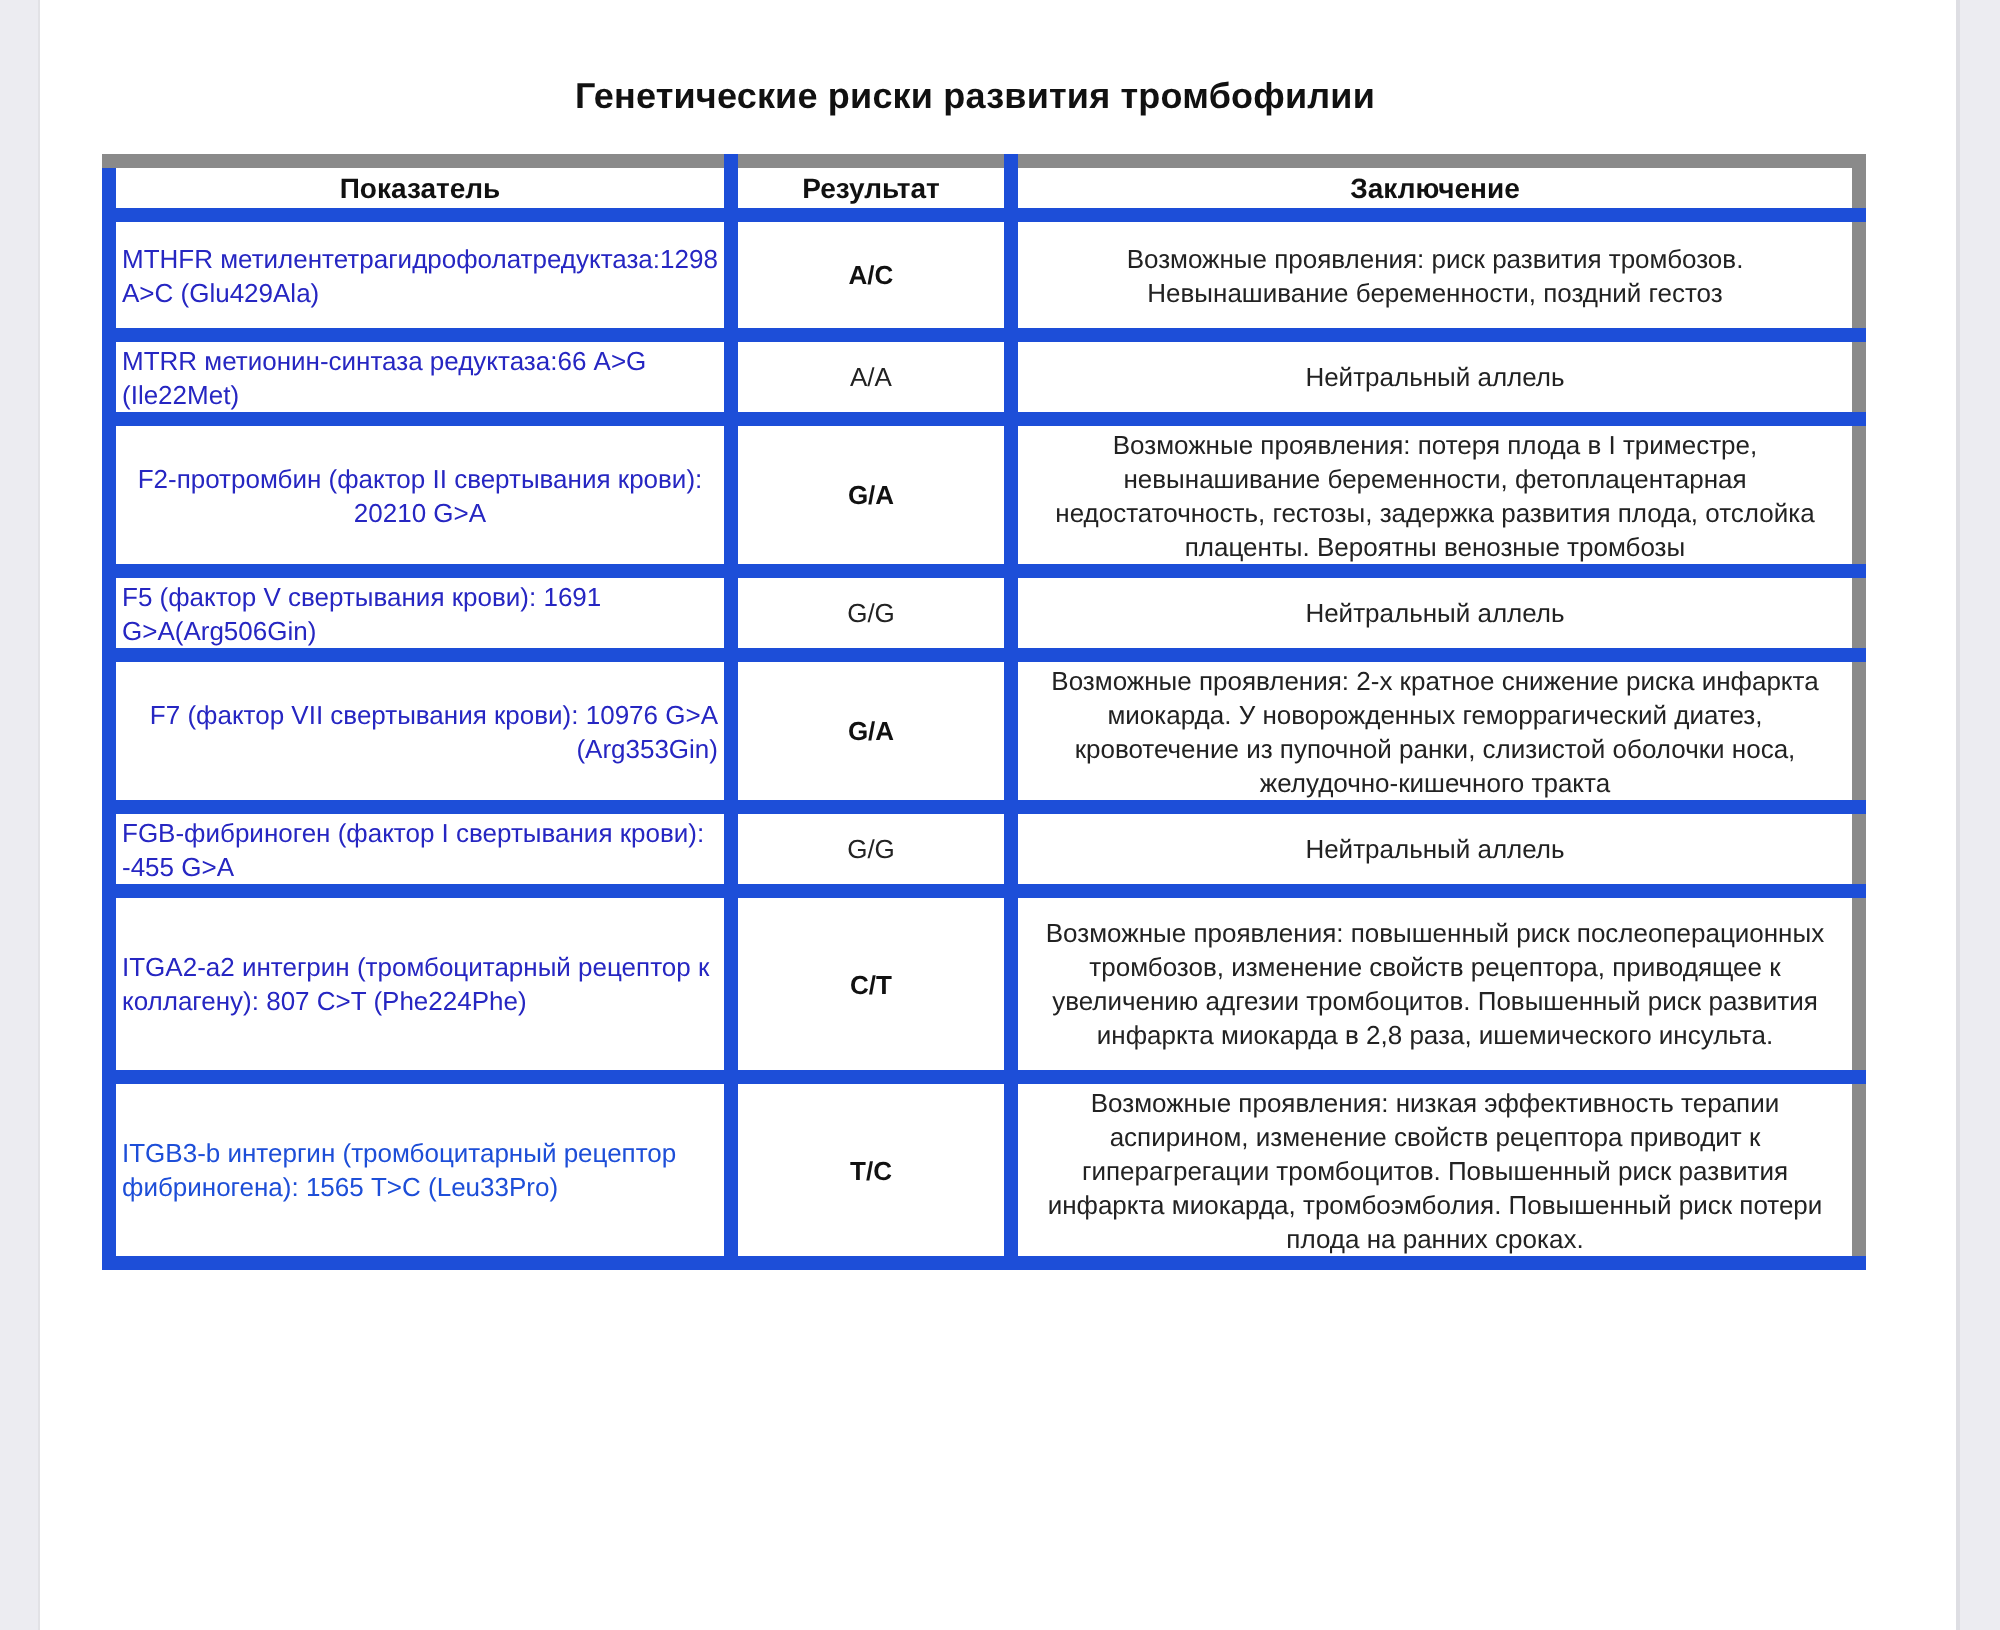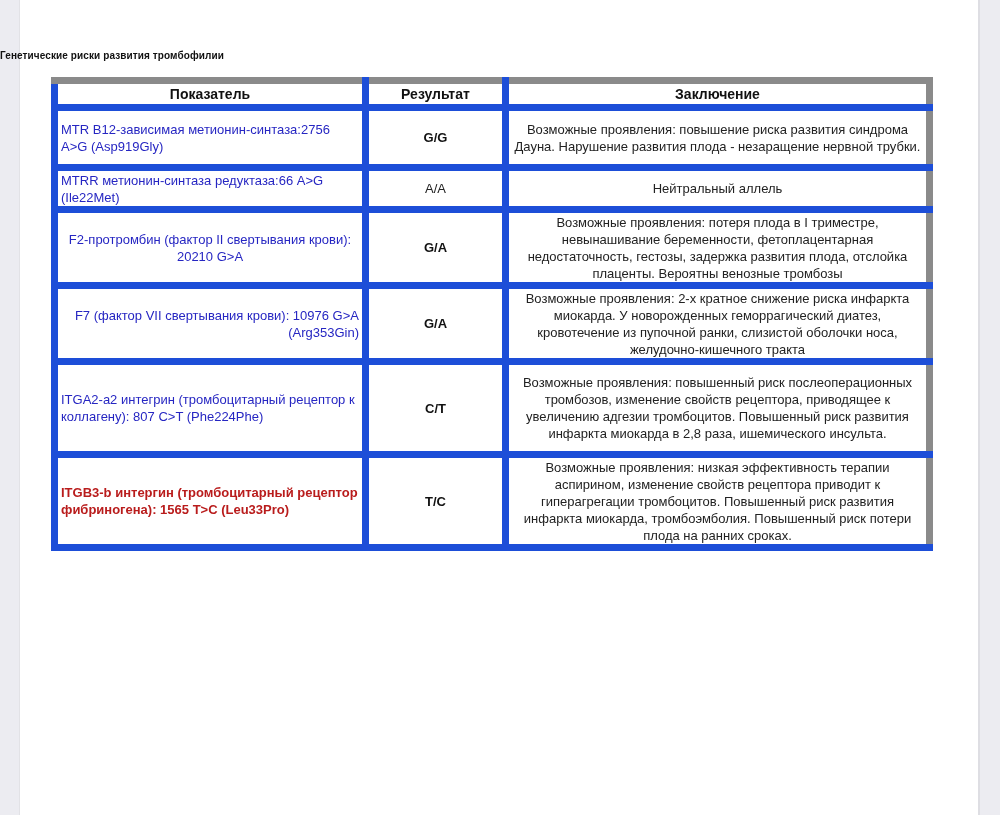--- a/index.html
+++ b/index.html
@@ -13,22 +13,22 @@
       position: absolute; left: 20px; top: 0; width: 958px; height: 815px;
       background: #ffffff;
     }
     .edge-left {
       position: absolute; left: 19px; top: 0; width: 1px; height: 815px; background: #e2e2e6;
     }
     .edge-right {
       position: absolute; left: 978px; top: 0; width: 2px; height: 815px; background: #dedee3;
     }
     .doc-title {
-      position: absolute; left: 0; top: 50px; width: 975px;
-      text-align: left; font-weight: bold; font-size: 10px; color: #111;
+      position: absolute; left: 0; top: 38px; width: 975px;
+      text-align: center; font-weight: bold; font-size: 18px; color: #111;
       letter-spacing: 0.1px;
     }
     table.grid {
       position: absolute; left: 51px; top: 77px;
       width: 875px; border-collapse: collapse; table-layout: fixed;
       color: #222;
     }
     table.grid td, table.grid th {
       border: 7px solid #1d4ed8;
       padding: 0 3px;
@@ -76,44 +76,54 @@
       <col class="c3">
     </colgroup>
   <thead>
     <tr>
       <th>Показатель</th>
       <th>Результат</th>
       <th>Заключение</th>
     </tr>
   </thead>
   <tbody>
-    <tr class="r3">
-      <td class="param" style="color: rgb(38, 38, 194);">MTR B12-зависимая метионин-синтаза:2756 A&gt;G (Asp919Gly)</td>
-      <td class="result bold">G/G</td>
-      <td class="concl">Возможные проявления: повышение риска развития синдрома Дауна. Нарушение развития плода - незаращение нервной  трубки.</td>
+    <tr class="r2">
+      <td class="param" style="color: rgb(38, 38, 194);">MTHFR метилентетрагидрофолатредуктаза:1298 A&gt;C  (Glu429Ala)</td>
+      <td class="result bold">A/C</td>
+      <td class="concl">Возможные проявления: риск развития тромбозов. Невынашивание беременности, поздний гестоз</td>
     </tr>
     <tr class="r4">
       <td class="param" style="color: rgb(38, 38, 194);">MTRR метионин-синтаза редуктаза:66 A&gt;G (Ile22Met)</td>
       <td class="result">A/A</td>
       <td class="concl">Нейтральный аллель</td>
     </tr>
     <tr class="r5">
       <td class="param" style="color: rgb(38, 38, 194); text-align: center;">F2-протромбин (фактор II свертывания крови): 20210 G&gt;A</td>
       <td class="result bold">G/A</td>
       <td class="concl">Возможные проявления: потеря плода в I триместре, невынашивание беременности, фетоплацентарная недостаточность, гестозы, задержка развития плода, отслойка плаценты. Вероятны венозные тромбозы</td>
     </tr>
+    <tr class="r6">
+      <td class="param" style="color: rgb(38, 38, 194);">F5 (фактор V свертывания крови): 1691 G&gt;A(Arg506Gin)</td>
+      <td class="result">G/G</td>
+      <td class="concl">Нейтральный аллель</td>
+    </tr>
     <tr class="r7">
       <td class="param" style="color: rgb(38, 38, 194); text-align: right;">F7 (фактор VII свертывания крови): 10976 G&gt;A (Arg353Gin)</td>
       <td class="result bold">G/A</td>
       <td class="concl">Возможные проявления: 2-х кратное снижение риска инфаркта миокарда. У новорожденных геморрагический диатез, кровотечение из пупочной ранки, слизистой оболочки носа, желудочно-кишечного тракта</td>
+    </tr>
+    <tr class="r9">
+      <td class="param" style="color: rgb(38, 38, 194);">FGB-фибриноген (фактор I свертывания крови): -455 G&gt;A</td>
+      <td class="result">G/G</td>
+      <td class="concl">Нейтральный аллель</td>
     </tr>
     <tr class="r10">
       <td class="param" style="color: rgb(38, 38, 194);">ITGA2-a2 интегрин (тромбоцитарный рецептор к коллагену): 807 C&gt;T (Phe224Phe)</td>
       <td class="result bold">C/T</td>
       <td class="concl">Возможные проявления: повышенный риск послеоперационных тромбозов, изменение свойств рецептора, приводящее к увеличению адгезии тромбоцитов. Повышенный риск развития инфаркта миокарда в 2,8 раза, ишемического инсульта.</td>
     </tr>
     <tr class="r11">
-      <td class="param" style="color: #b91c1c; font-weight: bold;">ITGB3-b интергин (тромбоцитарный рецептор фибриногена): 1565 T&gt;C (Leu33Pro)</td>
+      <td class="param" style="color: #1d4ed8;">ITGB3-b интергин (тромбоцитарный рецептор фибриногена): 1565 T&gt;C (Leu33Pro)</td>
       <td class="result bold">T/C</td>
       <td class="concl">Возможные проявления: низкая эффективность терапии аспирином, изменение свойств рецептора приводит к гиперагрегации тромбоцитов. Повышенный риск развития инфаркта миокарда, тромбоэмболия. Повышенный риск потери плода на ранних сроках.</td>
     </tr>
   </tbody>
 </table>
 
 </body></html>

